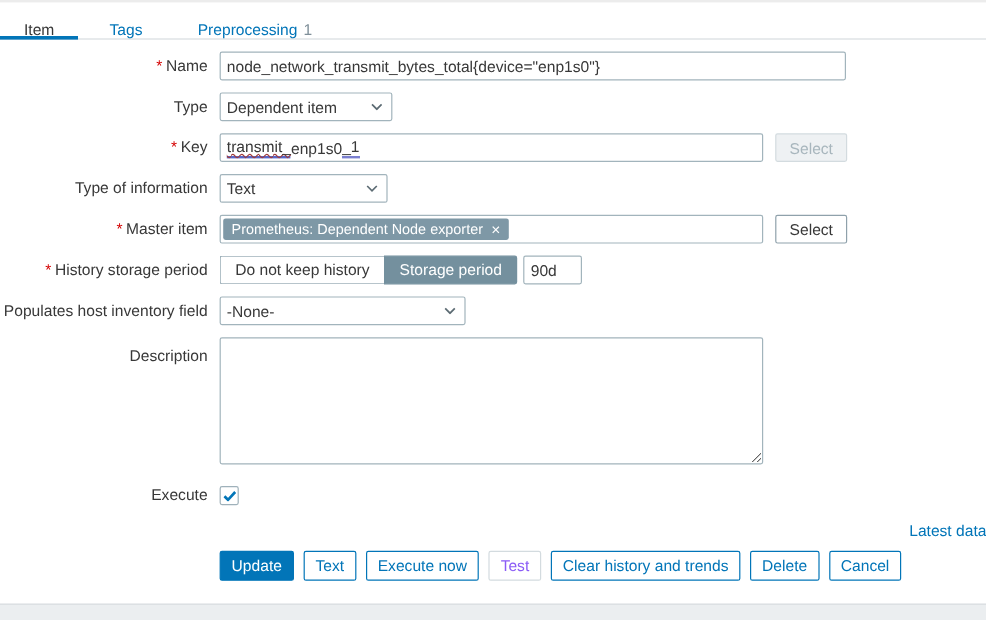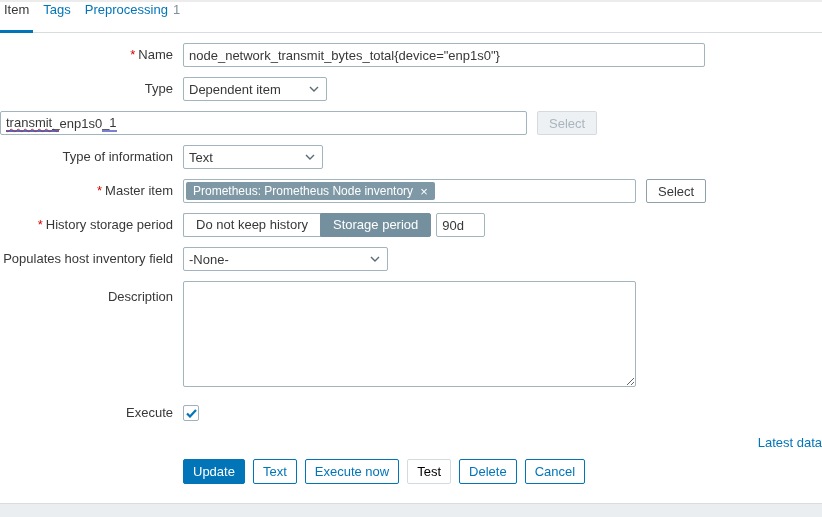--- a/index.html
+++ b/index.html
@@ -6,21 +6,21 @@
   html,body { margin:0; padding:0; }
   body {
     width:822px; height:517px; position:relative; overflow:hidden;
     background:#fff; color:#383838;
     font-family:"Liberation Sans", sans-serif; font-size:13px;
   }
   .topstrip { height:2px; background:#ececec; }
 
   
   .tabbar { display:flex; align-items:stretch; height:31px; border-bottom:1px solid #d7dcdf; }
-  .tab { position:relative; display:flex; align-items:flex-start; padding:0 4px; margin-right:6px;
+  .tab { position:relative; display:flex; align-items:flex-end; padding:0 20px; margin-right:6px;
          color:#0275b8; cursor:pointer; }
   .tab.active { color:#383838; }
   .tab.active::after { content:""; position:absolute; left:0; right:0; bottom:-1px; height:3px; background:#0275b8; }
   .tab .count { color:#7f8f99; margin-left:5px; }
 
   
   .form { padding-top:10px; }
   .row { display:flex; align-items:center; margin-bottom:10px; }
   .row.align-top { align-items:flex-start; }
   .row.align-top .label { padding-top:4px; }
@@ -35,21 +35,21 @@
   .w-full { width:522px; }
   .w-type { width:144px; }
   .w-info { width:140px; }
   .w-inv  { width:205px; }
   .w-period { width:49px; }
 
   .selectbox { height:24px; display:inline-flex; align-items:center; justify-content:space-between;
                padding:0 7px 0 5px; cursor:pointer; }
   .chev { flex:none; margin-left:8px; display:flex; }
 
-  .keyfield { height:24px; width:527px; display:flex; align-items:center; padding:0 5px; }
+  .keyfield { height:24px; width:453px; display:flex; align-items:center; padding:0 5px; }
   .seg-spell { text-decoration:underline; text-decoration-style:wavy; text-decoration-color:#a03c3c;
                text-decoration-thickness:1px; border-bottom:2px solid #5766c8; }
   .seg-end { border-bottom:2px solid #7a7fd0; }
 
   .btn-select { height:24px; padding:0 11px; margin-left:10px; flex:none;
                 background:#fff; border:1px solid #8fa1ab; border-radius:2px; color:#383838;
                 font-family:"Liberation Sans", sans-serif; font-size:13px; cursor:pointer; }
   .btn-select.disabled { background:#eef1f3; border-color:#d3dbdf; color:#a8b6bd; cursor:default; }
 
   .multiselect { width:453px; height:24px; padding:2px; display:flex; align-items:center; }
@@ -69,21 +69,21 @@
   .checkbox { width:16px; height:16px; border:1px solid #9fb1ba; border-radius:2px; background:#fff;
               display:flex; align-items:center; justify-content:center; cursor:pointer; }
 
   .link { color:#0275b8; text-decoration:none; cursor:pointer; }
   .row.latest { margin-bottom:9px;justify-content:flex-end; }
 
   .btn { height:25px; padding:0 9px; margin-right:8px; border-radius:2px;
          border:1px solid #0275b8; background:#fff; color:#0275b8;
          font-family:"Liberation Sans", sans-serif; font-size:13px; cursor:pointer; }
   .btn.primary { background:#0275b8; border-color:#0275b8; color:#fff; }
-  .btn.disabled { color:#000000; border-color:#d3dbdf; cursor:default; }
+  .btn.disabled { color:#8b5cf6; border-color:#d3dbdf; cursor:default; }
 
   .footer { position:absolute; left:0; right:0; bottom:0; height:14px;
             background:#ebeef0; border-top:1px solid #d9dde0; }
 </style>
 </head>
 <body>
 
 <div class="topstrip"></div>
 
 <div class="tabbar">
@@ -112,20 +112,21 @@
       <span>Dependent item</span>
       <span class="chev">
         <svg width="10" height="6" viewBox="0 0 10 6">
             <path d="M1 1 L5 5 L9 1" fill="none" stroke="#5c6b73" stroke-width="1.4"></path>
           </svg>
       </span>
     </div>
   </div>
 
   <div class="row">
+    <div class="label"><span class="req">*</span><span>Key</span></div>
     <div class="keyfield">
       <span class="seg-spell">transmit_</span>
         <span>enp1s0</span>
         <span class="seg-end">_1</span>
     </div>
     <button class="btn-select disabled" disabled="">Select</button>
   </div>
 
   <div class="row">
     <div class="label"><span>Type of information</span></div>
@@ -136,21 +137,21 @@
             <path d="M1 1 L5 5 L9 1" fill="none" stroke="#5c6b73" stroke-width="1.4"></path>
           </svg>
       </span>
     </div>
   </div>
 
   <div class="row">
     <div class="label"><span class="req">*</span><span>Master item</span></div>
     <div class="multiselect">
       <span class="chip">
-        <span>Prometheus: Prometheus Node inventory</span>
+        <span>Prometheus: Dependent Node exporter</span>
         <span class="x">×</span>
       </span>
     </div>
     <button class="btn-select">Select</button>
   </div>
 
   <div class="row">
     <div class="label"><span class="req">*</span><span>History storage period</span></div>
     <div class="segmented">
       <span class="seg first">Do not keep history</span>
@@ -191,19 +192,20 @@
     <div class="label"></div>
     <a class="link">Latest data</a>
   </div>
 
   <div class="row">
     <div class="label"></div>
     <button class="btn primary">Update</button>
     <button class="btn">Text</button>
     <button class="btn">Execute now</button>
     <button class="btn disabled" disabled="">Test</button>
+    <button class="btn">Clear history and trends</button>
     <button class="btn">Delete</button>
     <button class="btn">Cancel</button>
   </div>
 
 </div>
 
 <div class="footer"></div>
 
 </body></html>

